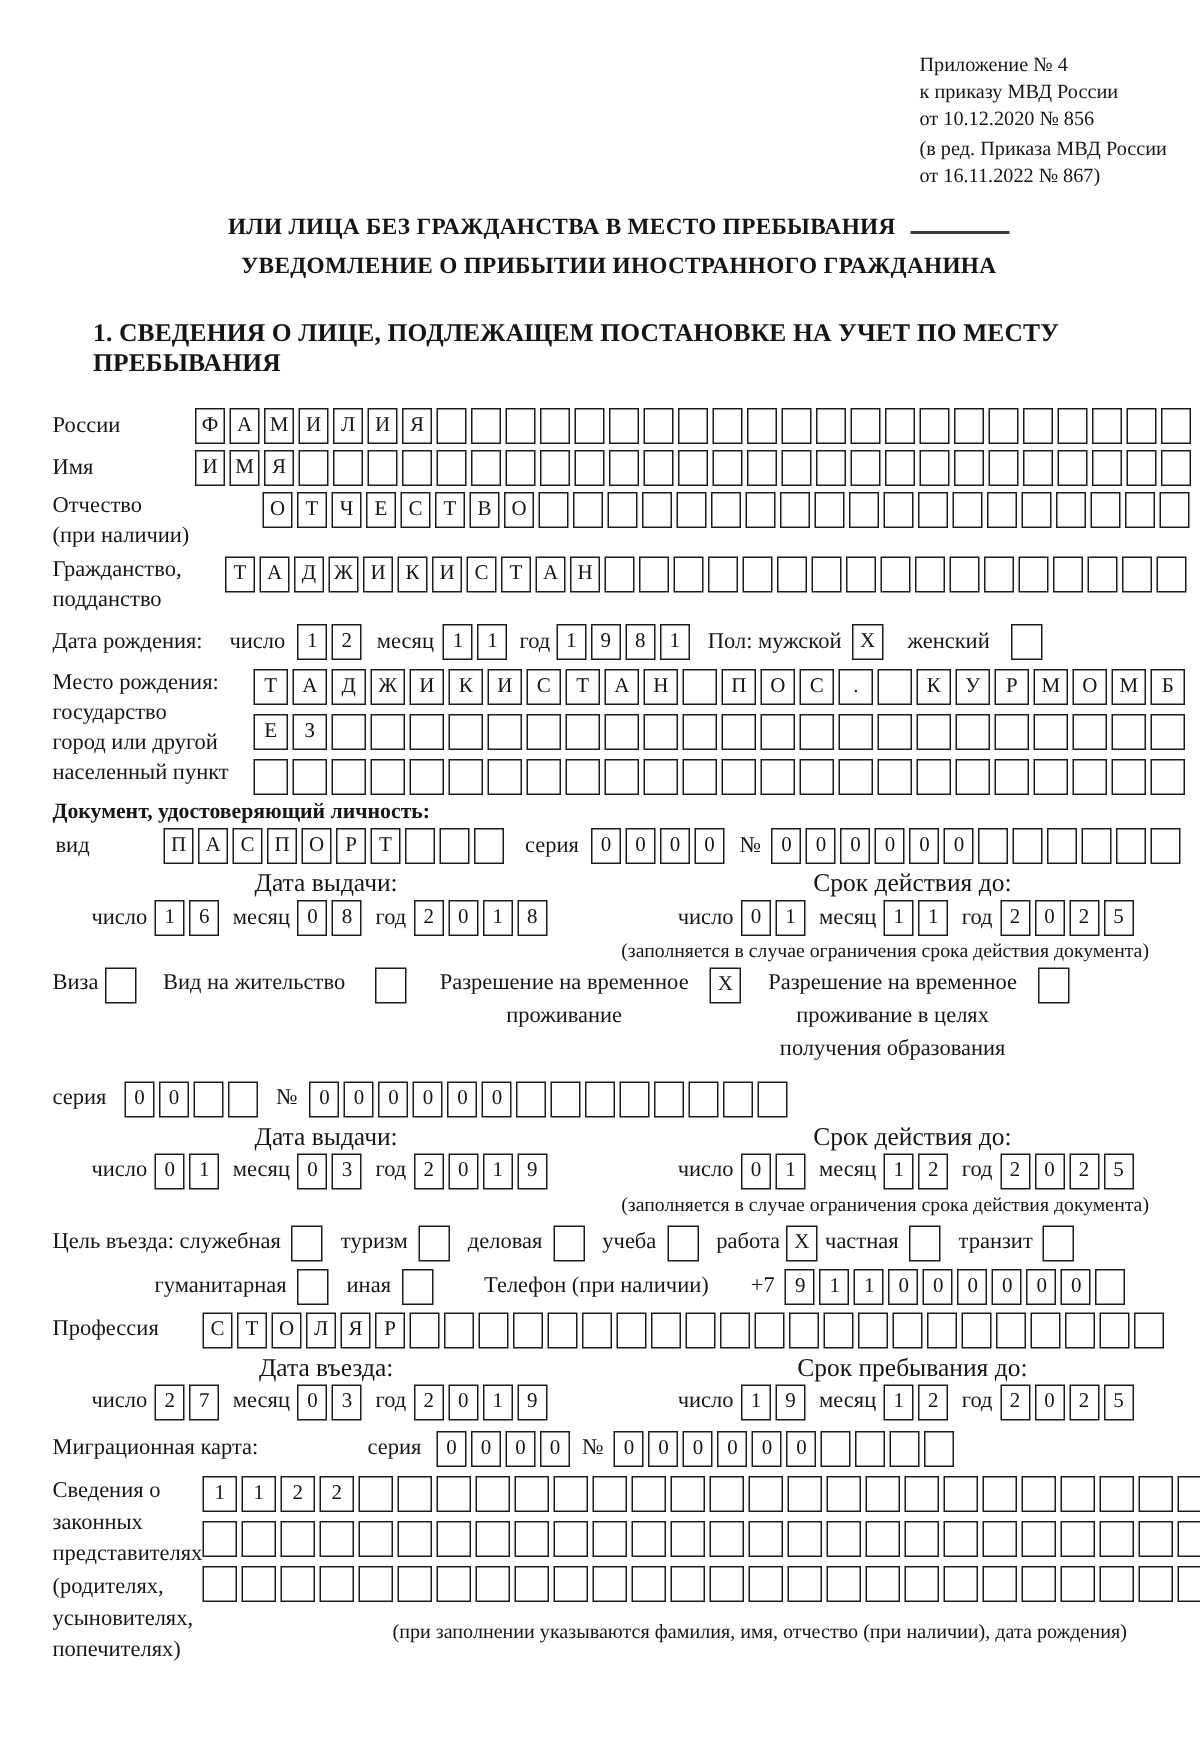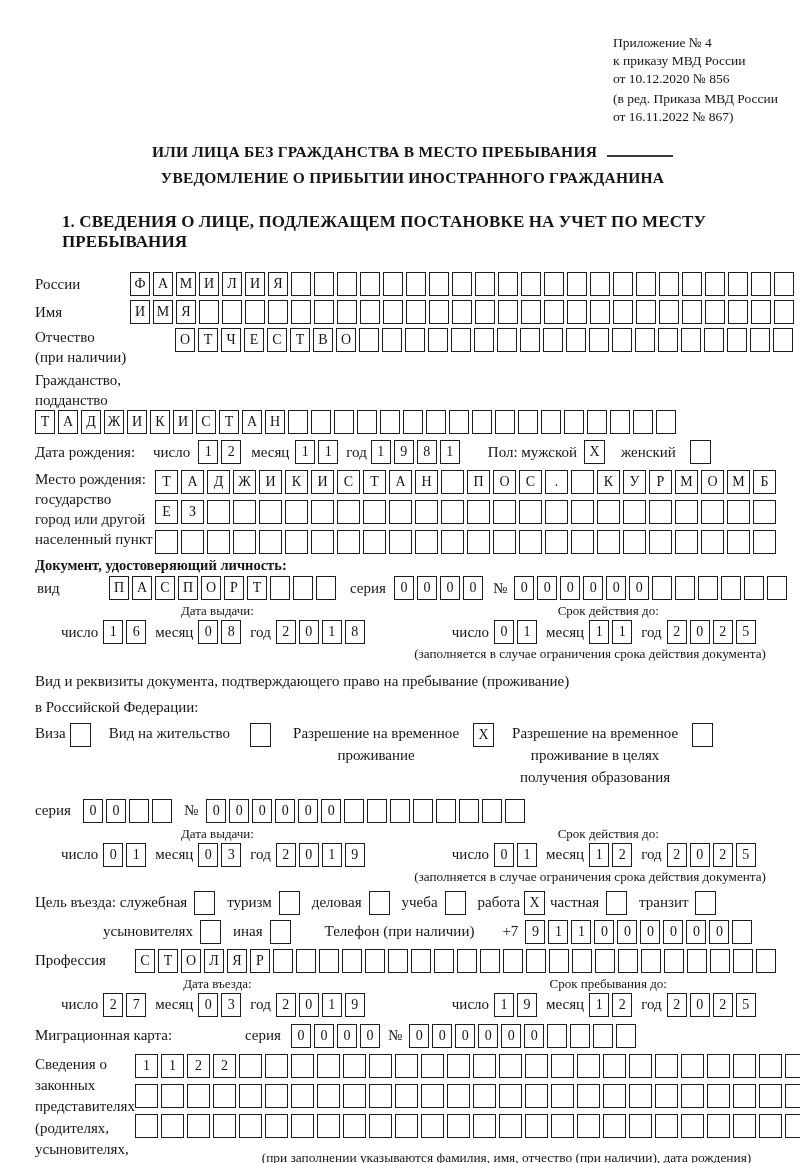--- a/index.html
+++ b/index.html
@@ -39,21 +39,21 @@
     display: flex; align-items: center; justify-content: center;
     font-size: 14px; flex: none; margin-left: 7px;
   }
 
   .doc-h { font-weight: bold; font-size: 14.5px; margin-top: 3px; }
 
   .dates { display: flex; margin-top: 3px; }
   .dg { flex: none; }
   .dg.left { margin-left: 26px; }
   .dg.right { margin-left: 78px; }
-  .dhead { text-align: center; font-size: 13px; margin-bottom: 1px; }
+  .dhead { text-align: center; font-size: 17px; margin-bottom: 1px; }
   .dline { display: flex; align-items: center; }
   .dline .lbl { margin-right: 5px; }
   .dline .cells { margin-right: 9px; }
   .note { text-align: right; font-size: 13.2px; padding-right: 24px; margin-top: 2px; }
 
   .intro { font-size: 15px; margin-top: 7px; line-height: 1.7; white-space: pre-line; }
   .ctr { text-align: center; }
   .chkrow { display: flex; align-items: flex-start; margin-top: 3px; }
   .chkrow .lbl { line-height: 1.45; }
 
@@ -178,21 +178,21 @@
         <div class="cell"></div>
         <div class="cell"></div>
         <div class="cell"></div>
         <div class="cell"></div>
         <div class="cell"></div>
         <div class="cell"></div>
         <div class="cell"></div>
       </div>
   </div>
 
-  <div class="row top" style="margin-top:3px;flex-direction:column;">
+  <div class="row top" style="margin-top:3px;">
     <div class="lbl pre" style="width:115px;">Гражданство,
 подданство</div>
     <div class="cells">
         <div class="cell">Т</div>
         <div class="cell">А</div>
         <div class="cell">Д</div>
         <div class="cell">Ж</div>
         <div class="cell">И</div>
         <div class="cell">К</div>
         <div class="cell">И</div>
@@ -232,27 +232,27 @@
         <div class="cell">1</div>
         <div class="cell">1</div>
       </div>
     <div class="lbl" style="margin-right:4px;">год</div>
     <div class="cells">
         <div class="cell">1</div>
         <div class="cell">9</div>
         <div class="cell">8</div>
         <div class="cell">1</div>
       </div>
-    <div class="lbl" style="margin-left:28px;">Пол: мужской</div>
+    <div class="lbl" style="margin-left:12px;">Пол: мужской</div>
     <div class="chk">X</div>
     <div class="lbl" style="margin-left:16px;">женский</div>
     <div class="chk" style="margin-left:14px;"></div>
   </div>
 
-  <div class="row top" style="margin-top:6px;">
+  <div class="row top" style="margin-top:6px;justify-content:space-between;">
     <div class="lbl pre" style="width:120px;">Место рождения:
 государство
 город или другой
 населенный пункт</div>
     <div class="cells stack">
       <div class="cells w2">
           <div class="cell">Т</div>
           <div class="cell">А</div>
           <div class="cell">Д</div>
           <div class="cell">Ж</div>
@@ -413,22 +413,20 @@
             <div class="cell">2</div>
             <div class="cell">0</div>
             <div class="cell">2</div>
             <div class="cell">5</div>
           </div>
       </div>
     </div>
   </div>
   <div class="note">(заполняется в случае ограничения срока действия документа)</div>
 
-  <div class="intro">Вид и реквизиты документа, подтверждающего право на пребывание (проживание)
-в Российской Федерации:</div>
 
   <div class="chkrow">
     <div class="lbl">Виза</div>
     <div class="chk" style="margin-left:4px;"></div>
     <div class="lbl" style="margin-left:18px;">Вид на жительство</div>
     <div class="chk" style="margin-left:20px;"></div>
     <div class="lbl pre ctr" style="margin-left:22px;">Разрешение на временное
 проживание</div>
     <div class="chk" style="margin-left:14px;">X</div>
     <div class="lbl pre ctr" style="margin-left:18px;">Разрешение на временное
@@ -523,21 +521,21 @@
     <div class="chk"></div>
     <div class="lbl">работа</div>
     <div class="chk" style="margin-left:4px;">X</div>
     <div class="lbl" style="margin-left:5px;">частная</div>
     <div class="chk"></div>
     <div class="lbl">транзит</div>
     <div class="chk"></div>
   </div>
 
   <div class="purpose-line" style="margin-top:5px; padding-left:68px;">
-    <div class="lbl first">усыновителях</div>
+    <div class="lbl first">гуманитарная</div>
     <div class="chk"></div>
     <div class="lbl">иная</div>
     <div class="chk"></div>
     <div class="lbl" style="margin-left:34px;">Телефон (при наличии)</div>
     <div class="lbl" style="margin-left:28px; margin-right:7px;">+7</div>
     <div class="cells">
         <div class="cell">9</div>
         <div class="cell">1</div>
         <div class="cell">1</div>
         <div class="cell">0</div>

